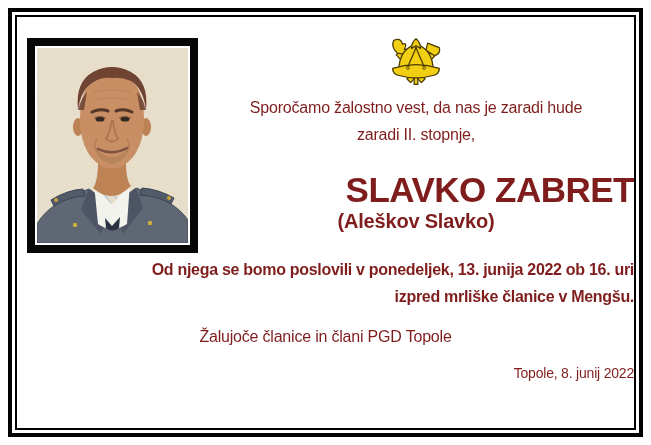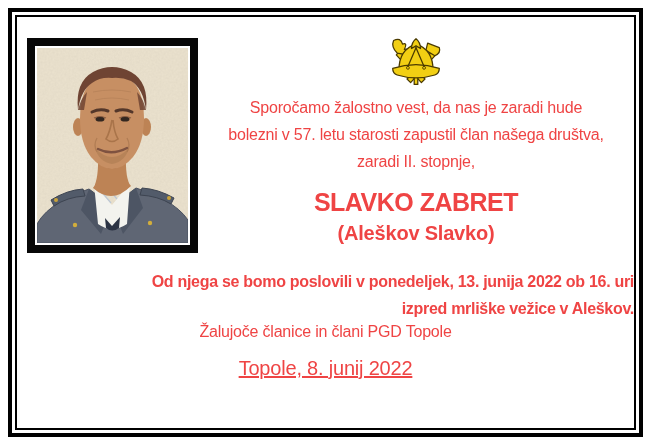--- a/index.html
+++ b/index.html
@@ -10,21 +10,21 @@
     overflow: hidden;
     background: #ffffff;
   }
   .page {
     width: 651px;
     height: 445px;
     box-sizing: border-box;
     padding: 8px;
     background: #ffffff;
     font-family: "Liberation Sans", sans-serif;
-    color: #ef4444;
+    color: #7f1d1d;
   }
   .frame-outer {
     box-sizing: border-box;
     width: 100%;
     height: 100%;
     border: 4px solid #000000;
     padding: 3px;
   }
   .frame-inner {
     box-sizing: border-box;
@@ -64,54 +64,55 @@
     width: 58px;
     height: 52px;
   }
   .intro {
     margin-top: 6px;
     font-size: 16px;
     line-height: 27px;
     letter-spacing: -0.2px;
   }
   .deceased-name {
-    margin-top: 12px;
-    font-size: 25px;
+    margin-top: 27px;
+    font-size: 35px;
     line-height: 30px;
     font-weight: bold;
     letter-spacing: -0.5px;
+    text-align: right;
   }
   .deceased-nickname {
     margin-top: 3px;
     font-size: 20px;
     line-height: 26px;
     font-weight: bold;
     letter-spacing: -0.2px;
   }
   .farewell {
     margin-top: 22px;
     text-align: right;
     font-weight: bold;
     font-size: 16px;
     line-height: 27px;
     letter-spacing: -0.3px;
   }
   .mourners {
+    margin-top: 17px;
     text-align: center;
     font-size: 16px;
     line-height: 20px;
     letter-spacing: -0.2px;
   }
   .dateline {
     margin-top: 16px;
-    text-align: center;
-    font-size: 20px;
+    text-align: right;
+    font-size: 14px;
     line-height: 20px;
     letter-spacing: -0.2px;
-    text-decoration: underline;
   }
 </style>
 </head>
 <body>
 
 <div class="page">
   <div class="frame-outer">
     <div class="frame-inner">
       <div class="content">
 
@@ -199,31 +200,30 @@
                 <path d="M32,13 L23,34"></path>
                 <path d="M32,13 L41,34"></path>
               </g>
               <circle cx="23" cy="35.5" r="1.6" fill="#f2cf13" stroke="#4a3a00" stroke-width="1"></circle>
               <circle cx="41" cy="35.5" r="1.6" fill="#f2cf13" stroke="#4a3a00" stroke-width="1"></circle>
             </svg>
           </div>
 
           <div class="intro">
             <div>Sporočamo žalostno vest, da nas je zaradi hude</div>
-            <div>bolezni v 57. letu starosti zapustil član našega društva,</div>
             <div>zaradi II. stopnje,</div>
           </div>
 
           <div class="deceased-name">SLAVKO ZABRET</div>
           <div class="deceased-nickname">(Aleškov Slavko)</div>
         </div>
 
         <div class="farewell">
           <div>Od njega se bomo poslovili v ponedeljek, 13. junija 2022 ob 16. uri</div>
-          <div>izpred mrliške vežice v Aleškov.</div>
+          <div>izpred mrliške članice v Mengšu.</div>
         </div>
 
         <div class="mourners">Žalujoče članice in člani PGD Topole</div>
         <div class="dateline">Topole, 8. junij 2022</div>
 
       </div>
     </div>
   </div>
 </div>
 

